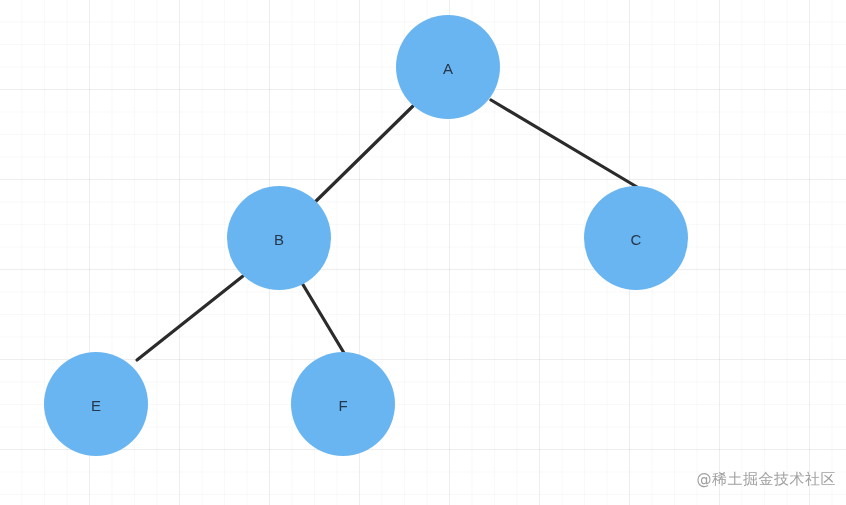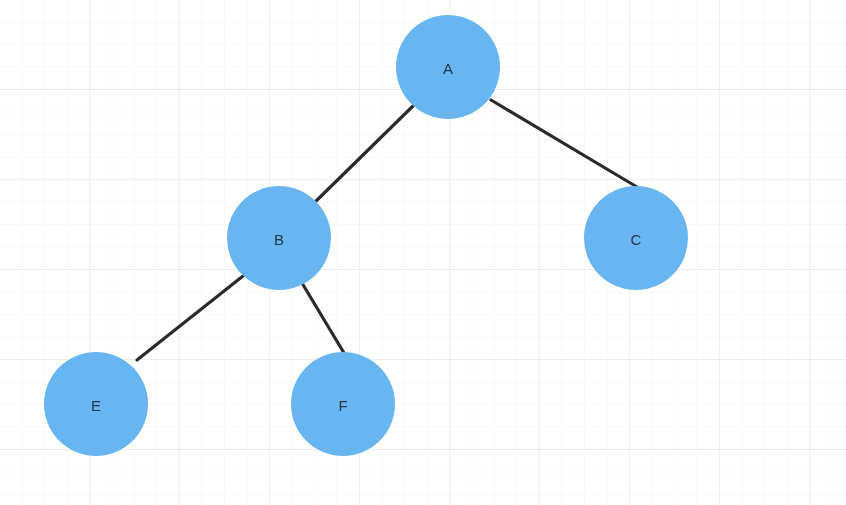--- a/index.html
+++ b/index.html
@@ -98,14 +98,15 @@
       </g>
 
       <g>
         <circle class="node-circle" cx="343" cy="404" r="52"></circle>
         <text class="node-label" x="343" y="405">F</text>
       </g>
 
     </g>
   </svg>
 
+  <div id="watermark">@稀土掘金技术社区</div>
 
 </div>
 
 </body></html>

